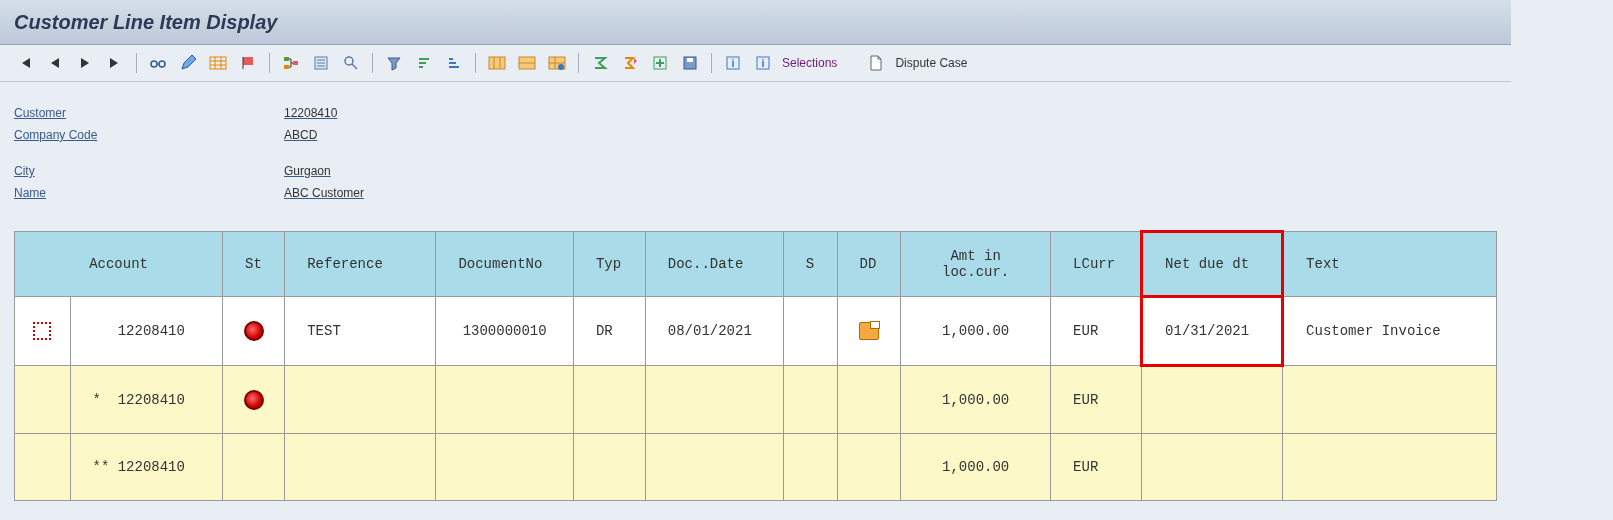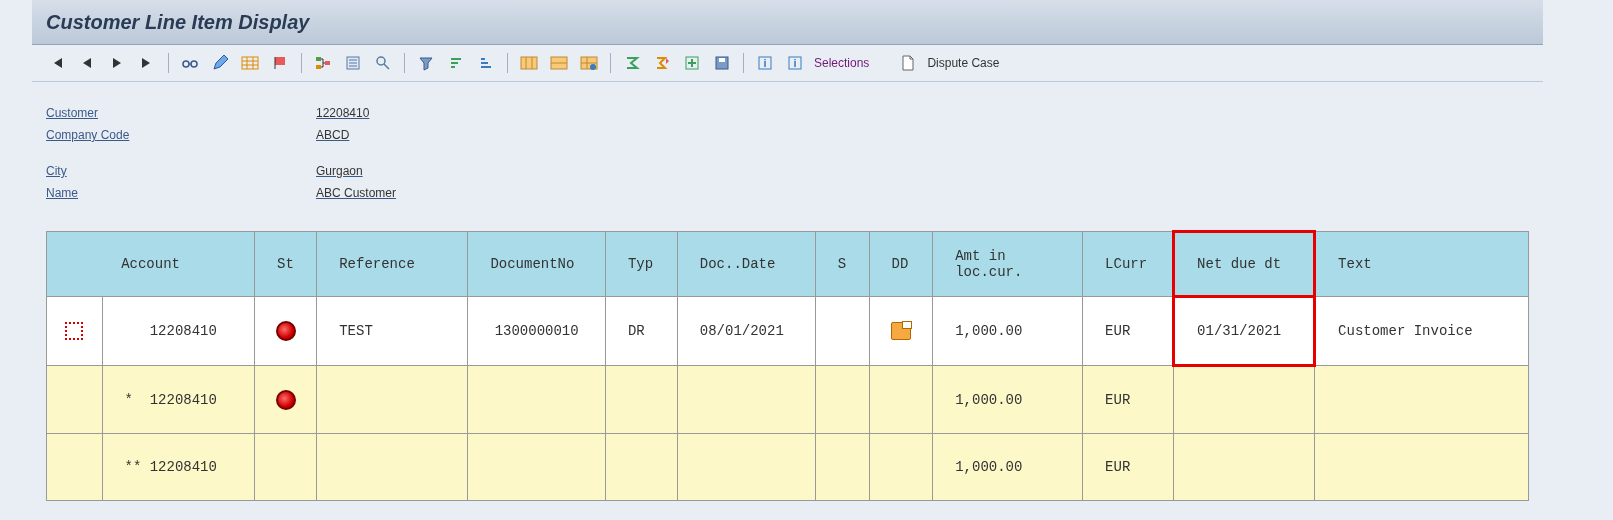--- a/index.html
+++ b/index.html
@@ -1,37 +1,37 @@
 <!DOCTYPE html>
 <html><head>
 <meta charset="utf-8">
 <style>
   html,body{margin:0;padding:0;font-family:Arial,Helvetica,sans-serif;font-size:12px;color:#333;background:#e9eef5;}
-  .app{width:1511px;height:520px;background:#e9eef5;overflow:hidden;margin-left:32px;}
+  .app{width:1511px;height:520px;background:#e9eef5;overflow:hidden;}
   .title-bar{height:44px;background:linear-gradient(#d6dfe9,#bcc9d9);border-bottom:1px solid #8fa3bc;display:flex;align-items:center;padding:0 14px;}
   .title-bar h1{margin:0;font-size:20px;font-weight:bold;font-style:italic;color:#2b3b55;}
   .toolbar{height:36px;display:flex;align-items:center;padding:0 10px;gap:0;border-bottom:1px solid #bcc9d9;}
   .tbtn{width:26px;height:24px;display:flex;align-items:center;justify-content:center;cursor:pointer;margin:0 1px;border:1px solid transparent;border-radius:3px;}
   .tsep{width:1px;height:20px;background:#a0b0c5;margin:0 6px;}
   .tbtn svg{display:block;}
   .tool-label{font-size:12px;color:#701a75;margin-left:4px;padding-right:4px;cursor:pointer;}
   .tool-label.dark{color:#333;}
   .info-block{padding:20px 14px 6px 14px;color:#3a5a8a;text-decoration:underline;}
   .info-row{display:flex;line-height:22px;}
   .info-label{width:270px;}
   .info-value{color:#333;}
   .spacer{height:14px;}
   .grid{margin:20px 14px 0 14px;border-collapse:collapse;}
   .grid th,.grid td{border:1px solid #999;padding:16px;}
   .grid th{background:#a9dbe8;color:#333;font-weight:normal;text-align:left;height:28px;}
   .grid th .thpad{padding:0 6px;font-family:"Courier New",monospace;font-size:14px;}
   .grid td{height:34px;background:#fff;}
   .grid td .cell{padding:0 6px;font-family:"Courier New",monospace;font-size:14px;white-space:pre;}
   .yell{background:#fdf8c8 !important;}
-  .amt{text-align:left;}
+  .amt{text-align:center;}
   .accP{text-align:left;}
   .st-dot{width:16px;height:16px;border-radius:50%;border:2px solid #7a0000;background:radial-gradient(circle at 40% 40%,#ff6b6b,#d00000 60%,#7a0000);margin:0 auto;}
   .sel-box{width:14px;height:14px;border:2px dotted #d00000;margin:0 auto;}
   .dd-ico{width:18px;height:16px;margin:0 auto;background:#f7a941;border:1px solid #b06a00;position:relative;border-radius:2px;}
   .dd-ico:after{content:"";position:absolute;right:-2px;top:-2px;width:8px;height:6px;background:#fff;border:1px solid #b06a00;}
   .hl{border:3px solid #e60000 !important;}
   
   .c-sel{width:36px;}
   .c-acc{width:165px;}
   .c-st{width:30px;}

